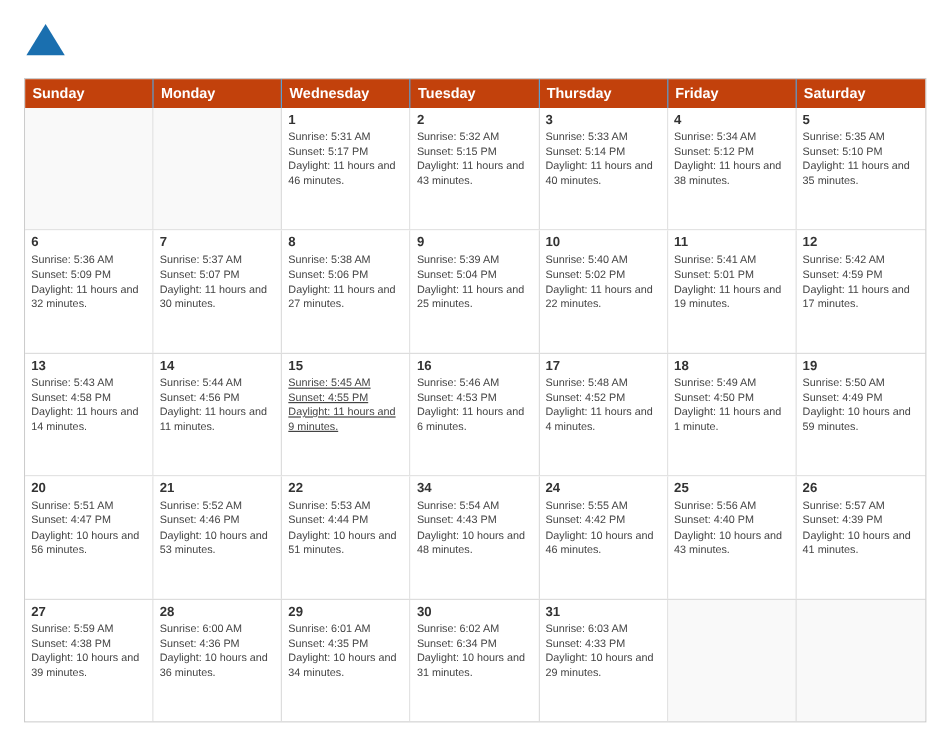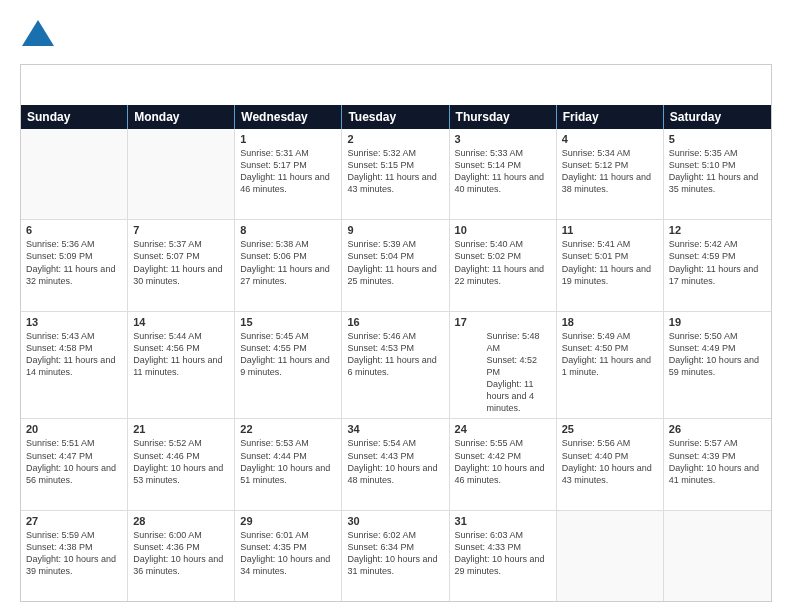--- a/index.html
+++ b/index.html
@@ -38,22 +38,21 @@
     }
     .calendar {
       flex: 1;
       display: flex;
       flex-direction: column;
       border: 1px solid #ccc;
     }
     .cal-header-row {
       display: grid;
       grid-template-columns: repeat(7, 1fr);
-      background: #0f172a;
-      margin-top: 40px;
+      background: #c2410c;
     }
     .cal-header-cell {
       color: #fff;
       font-size: 12px;
       font-weight: bold;
       padding: 5px 6px;
       text-align: left;
       border-right: 1px solid #5a9fd4;
     }
     .cal-header-cell:last-child { border-right: none; }
@@ -234,33 +233,33 @@
 Daylight: 11 hours and 14 minutes.</div>
           </div>
           <div class="cal-cell">
             <div class="day-num">14</div>
             <div class="cell-text" style="white-space: pre-line;">Sunrise: 5:44 AM
 Sunset: 4:56 PM
 Daylight: 11 hours and 11 minutes.</div>
           </div>
           <div class="cal-cell">
             <div class="day-num">15</div>
-            <div class="cell-text" style="white-space: pre-line;">Sunrise: 5:45 AM
+            <div class="cell-text" style="white-space: pre-line; text-decoration: underline;">Sunrise: 5:45 AM
 Sunset: 4:55 PM
 Daylight: 11 hours and 9 minutes.</div>
           </div>
           <div class="cal-cell">
             <div class="day-num">16</div>
             <div class="cell-text" style="white-space: pre-line;">Sunrise: 5:46 AM
 Sunset: 4:53 PM
 Daylight: 11 hours and 6 minutes.</div>
           </div>
           <div class="cal-cell">
             <div class="day-num">17</div>
-            <div class="cell-text" style="white-space: pre-line; margin-left: 32px;">Sunrise: 5:48 AM
+            <div class="cell-text" style="white-space: pre-line;">Sunrise: 5:48 AM
 Sunset: 4:52 PM
 Daylight: 11 hours and 4 minutes.</div>
           </div>
           <div class="cal-cell">
             <div class="day-num">18</div>
             <div class="cell-text" style="white-space: pre-line;">Sunrise: 5:49 AM
 Sunset: 4:50 PM
 Daylight: 11 hours and 1 minute.</div>
           </div>
           <div class="cal-cell">

